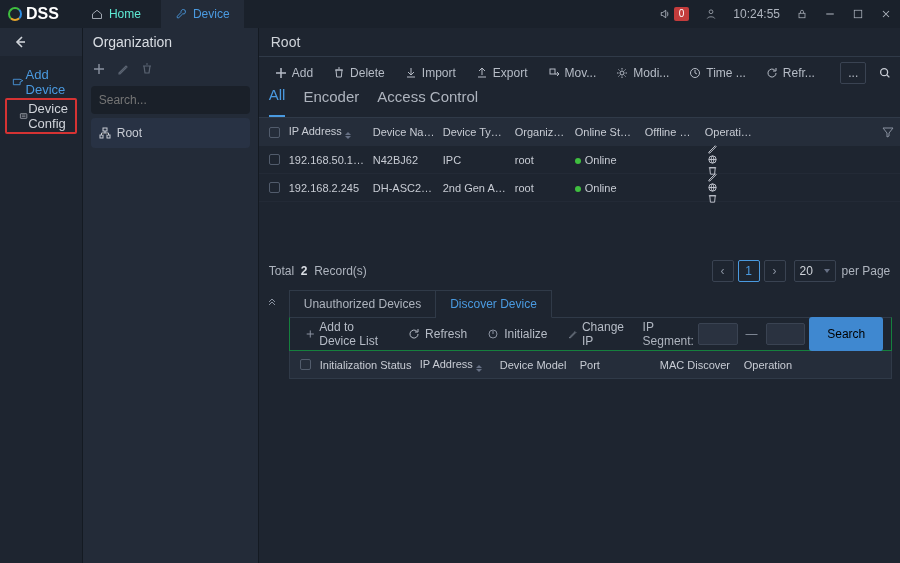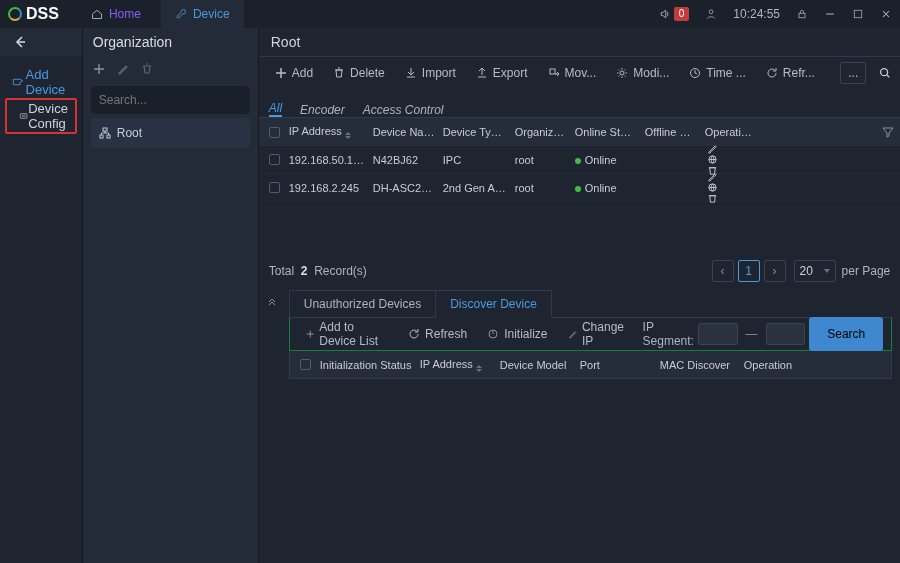--- a/index.html
+++ b/index.html
@@ -17,21 +17,21 @@
     height: 28px;
     background: #1a212b;
     display: flex; align-items: center;
     padding: 0 8px;
     gap: 6px;
   }
   .logo { display:flex; align-items:center; gap:4px; font-weight:bold; font-size:16px; color:#fff; margin-right:12px;}
   .logo-mark { width:14px; height:14px; border:2px solid #3fbf3f; border-right-color:#2d8de4; border-bottom-color:#e4a52d; border-radius:50%; }
   .tab-btn {
     height:28px; display:flex; align-items:center; gap:6px;
-    padding:0 14px; background:#1a212b; color:#8b5cf6; font-size:12px;
+    padding:0 14px; background:#1a212b; color:#5eead4; font-size:12px;
   }
   .tab-btn.active { background:#232b38; color:#4a9ae0; }
   .tab-ico { width:12px; height:12px; display:inline-block; }
   .topbar .spacer{flex:1}
   .tr-item{display:flex;align-items:center;gap:3px;color:#aeb4be;margin-left:10px;}
   .badge{background:#c33c3c;color:#fff;padding:0 5px;border-radius:2px;font-size:10px;line-height:14px;height:14px;}
   .tr-ico{width:12px;height:12px;}
   
   .cols{display:flex;height:535px;}
   .col-left{width:170px;background:#1e2530;border-right:1px solid #141a22;}
@@ -52,21 +52,21 @@
   .tree-row{height:30px;display:flex;align-items:center;gap:6px;background:#283244;margin:4px 8px;border-radius:4px;padding:0 8px;color:#c8ccd4;}
   
   .main-title{height:28px;display:flex;align-items:center;padding:0 12px;font-size:14px;}
   .toolbar{height:32px;display:flex;align-items:center;gap:4px;padding:0 8px;border-top:1px solid #303a48;}
   .tbtn{display:flex;align-items:center;gap:5px;padding:0 8px;height:24px;color:#b6bcc6;font-size:12px;}
   .tbtn .ico{width:12px;height:12px;}
   .toolbar .tspacer{flex:1}
   .ellipsis-box{width:26px;height:22px;border:1px solid #3a4352;border-radius:2px;display:flex;align-items:center;justify-content:center;color:#b6bcc6;margin-left:6px;}
   .srch-ico{width:14px;height:14px;margin-left:8px;}
   .filter-tabs{height:30px;display:flex;align-items:flex-end;padding:0 10px;gap:18px;border-bottom:1px solid #303a48;}
-  .ftab{padding-bottom:0;color:#aeb4be;font-size:12px;font-style:italic;}
+  .ftab{padding-bottom:12px;color:#aeb4be;font-size:15px;}
   .ftab.active{color:#4a9ae0;border-bottom:2px solid #4a9ae0;}
   
   .tbl{display:flex;flex-direction:column;}
   .tr{display:flex;align-items:center;height:28px;padding:0 6px;}
   .tr.hdr{background:#252d3a;font-size:11px;color:#c8ccd4;}
   .tr.row{border-bottom:1px solid #232a36;font-size:11px;color:#c8ccd4;}
   .cell{padding:0 4px;overflow:hidden;white-space:nowrap;text-overflow:ellipsis;}
   .ck{width:20px;display:flex;justify-content:center;}
   .ckbox{width:11px;height:11px;border:1px solid #525c6c;border-radius:2px;}
   .c-ip{width:84px;} .c-dn{width:70px;} .c-dt{width:72px;} .c-org{width:60px;}

